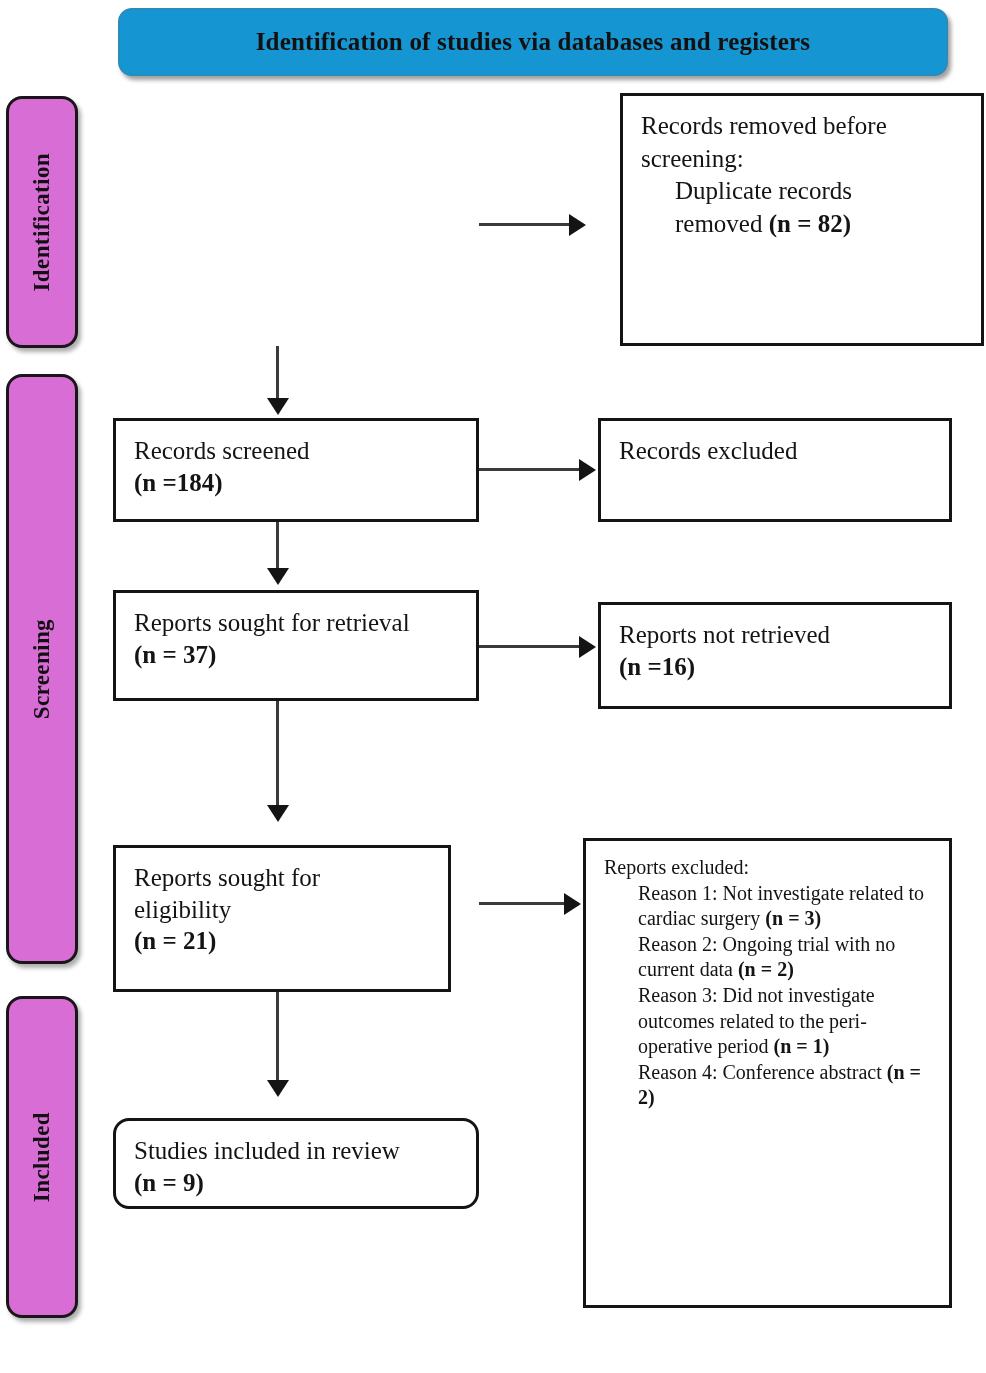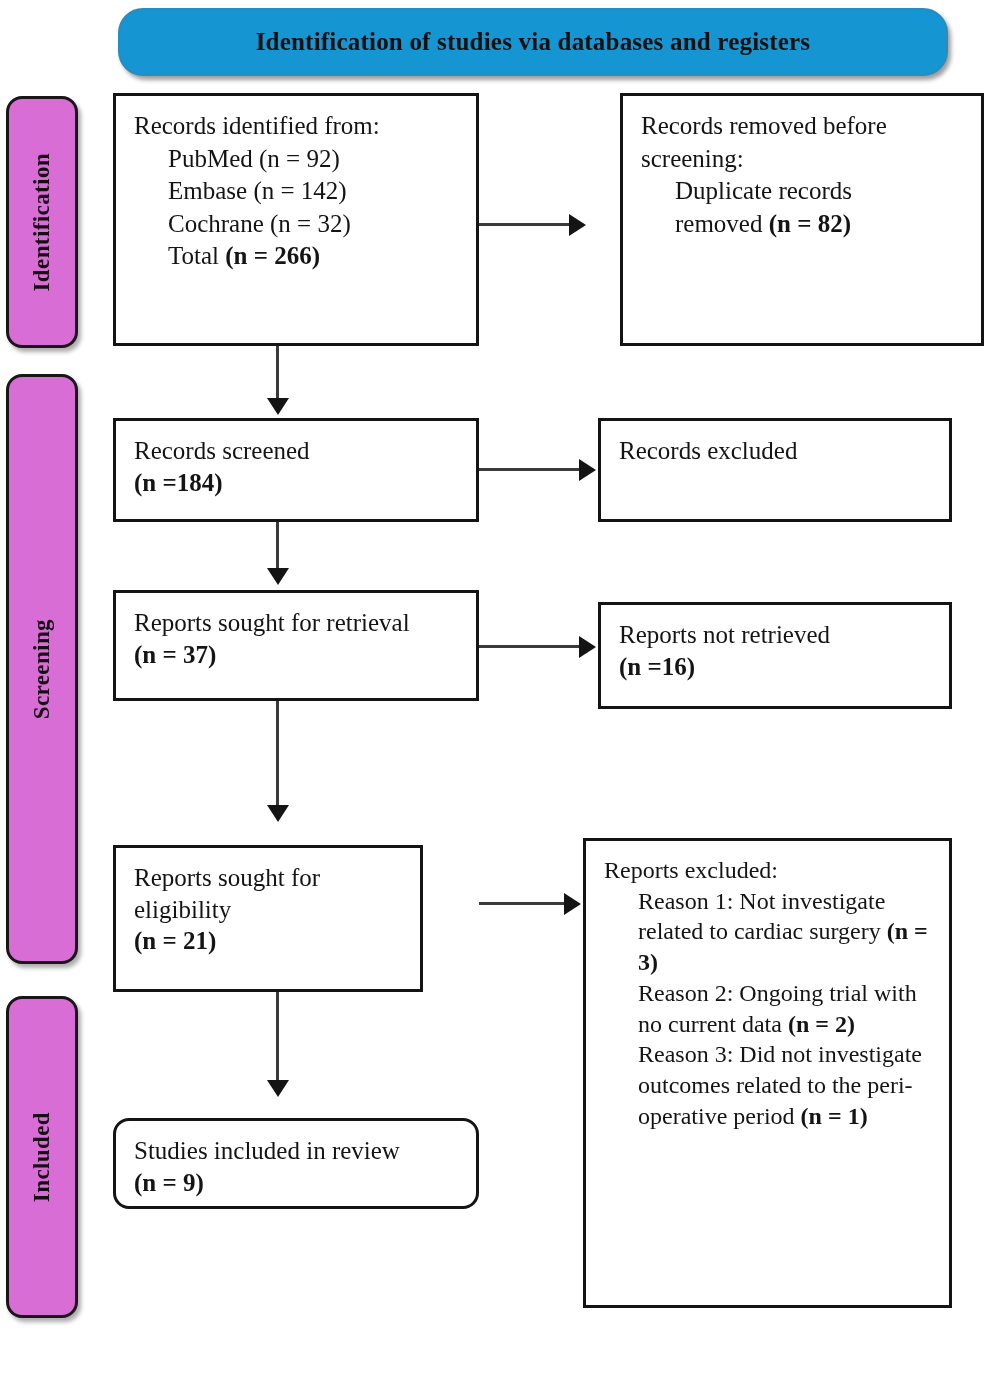--- a/index.html
+++ b/index.html
@@ -22,21 +22,21 @@
 
   
   .banner {
     position: absolute;
     left: 118px;
     top: 8px;
     width: 830px;
     height: 68px;
     background: #1596d2;
     border: 2px solid #2a8bbd;
-    border-radius: 25px;
+    border-radius: 14px;
     box-shadow: 3px 4px 4px rgba(0,0,0,0.38);
     display: flex;
     align-items: center;
     justify-content: center;
     box-sizing: border-box;
   }
   .banner-text {
     font-size: 25px;
     font-weight: bold;
     color: #14100f;
@@ -94,26 +94,26 @@
   
   #box-identified       { left: 113px; top: 93px;   width: 366px; height: 253px; }
   #box-removed          { left: 588px; top: 93px;   width: 364px; height: 253px; margin-left: 32px; }
   
   #box-screened         { left: 113px; top: 418px;  width: 366px; height: 104px; }
   #box-excluded         { left: 598px; top: 418px;  width: 354px; height: 104px; }
   
   #box-sought-retrieval { left: 113px; top: 590px;  width: 366px; height: 111px; }
   #box-not-retrieved    { left: 598px; top: 602px;  width: 354px; height: 107px; }
   
-  #box-eligibility      { left: 113px; top: 845px;  width: 310px; height: 147px; }
+  #box-eligibility      { left: 113px; top: 845px;  width: 338px; height: 147px; }
   #box-reports-excluded { left: 583px; top: 838px;  width: 369px; height: 470px; }
   
   #box-included         { left: 113px; top: 1118px; width: 366px; height: 91px; border-radius: 16px; }
 
-  #box-reports-excluded p { font-size: 24px; line-height: 1.28; }
+  #box-reports-excluded p { font-size: 20px; line-height: 1.28; }
   #box-eligibility p, #box-included p, #box-screened p,
   #box-excluded p, #box-sought-retrieval p, #box-not-retrieved p { line-height: 1.26; }
 
   
   .vline {
     position: absolute;
     width: 3px;
     background: #3a3a3a;
   }
   .hline {
@@ -148,27 +148,20 @@
   <div class="stage" id="stage-identification">
     <span class="stage-text">Identification</span>
   </div>
   <div class="stage" id="stage-screening">
     <span class="stage-text">Screening</span>
   </div>
   <div class="stage" id="stage-included">
     <span class="stage-text">Included</span>
   </div>
 
-  <div class="box" id="box-identified">
-    <p>Records identified from:</p>
-    <p class="indent">PubMed (n = 92)</p>
-    <p class="indent">Embase (n = 142)</p>
-    <p class="indent">Cochrane (n = 32)</p>
-    <p class="indent"><span>Total </span><b>(n = 266)</b></p>
-  </div>
 
   <div class="box" id="box-removed">
     <p>Records removed before</p>
     <p>screening:</p>
     <p class="indent">Duplicate records</p>
     <p class="indent"><span>removed </span><b>(n = 82)</b></p>
   </div>
 
   <div class="box" id="box-screened">
     <p>Records screened</p>
@@ -193,20 +186,21 @@
     <p>Reports sought for</p>
     <p>eligibility</p>
     <p><b>(n = 21)</b></p>
   </div>
 
   <div class="box" id="box-reports-excluded">
     <p>Reports excluded:</p>
     <p class="wrap indent"><span>Reason 1: Not investigate related to cardiac surgery </span><b>(n = 3)</b></p>
     <p class="wrap indent"><span>Reason 2: Ongoing trial with no current data </span><b>(n = 2)</b></p>
     <p class="wrap indent"><span>Reason 3: Did not investigate outcomes related to the peri-operative period </span><b>(n = 1)</b></p>
+    <p class="wrap indent"><span>Reason 4: Conference abstract </span><b>(n = 2)</b></p>
   </div>
 
   <div class="box" id="box-included">
     <p>Studies included in review</p>
     <p><b>(n = 9)</b></p>
   </div>
 
   <div class="hline" style="left:479px; top:223px; width:92px;"></div>
   <div class="arrow-right" style="left:569px; top:214px;"></div>
 

